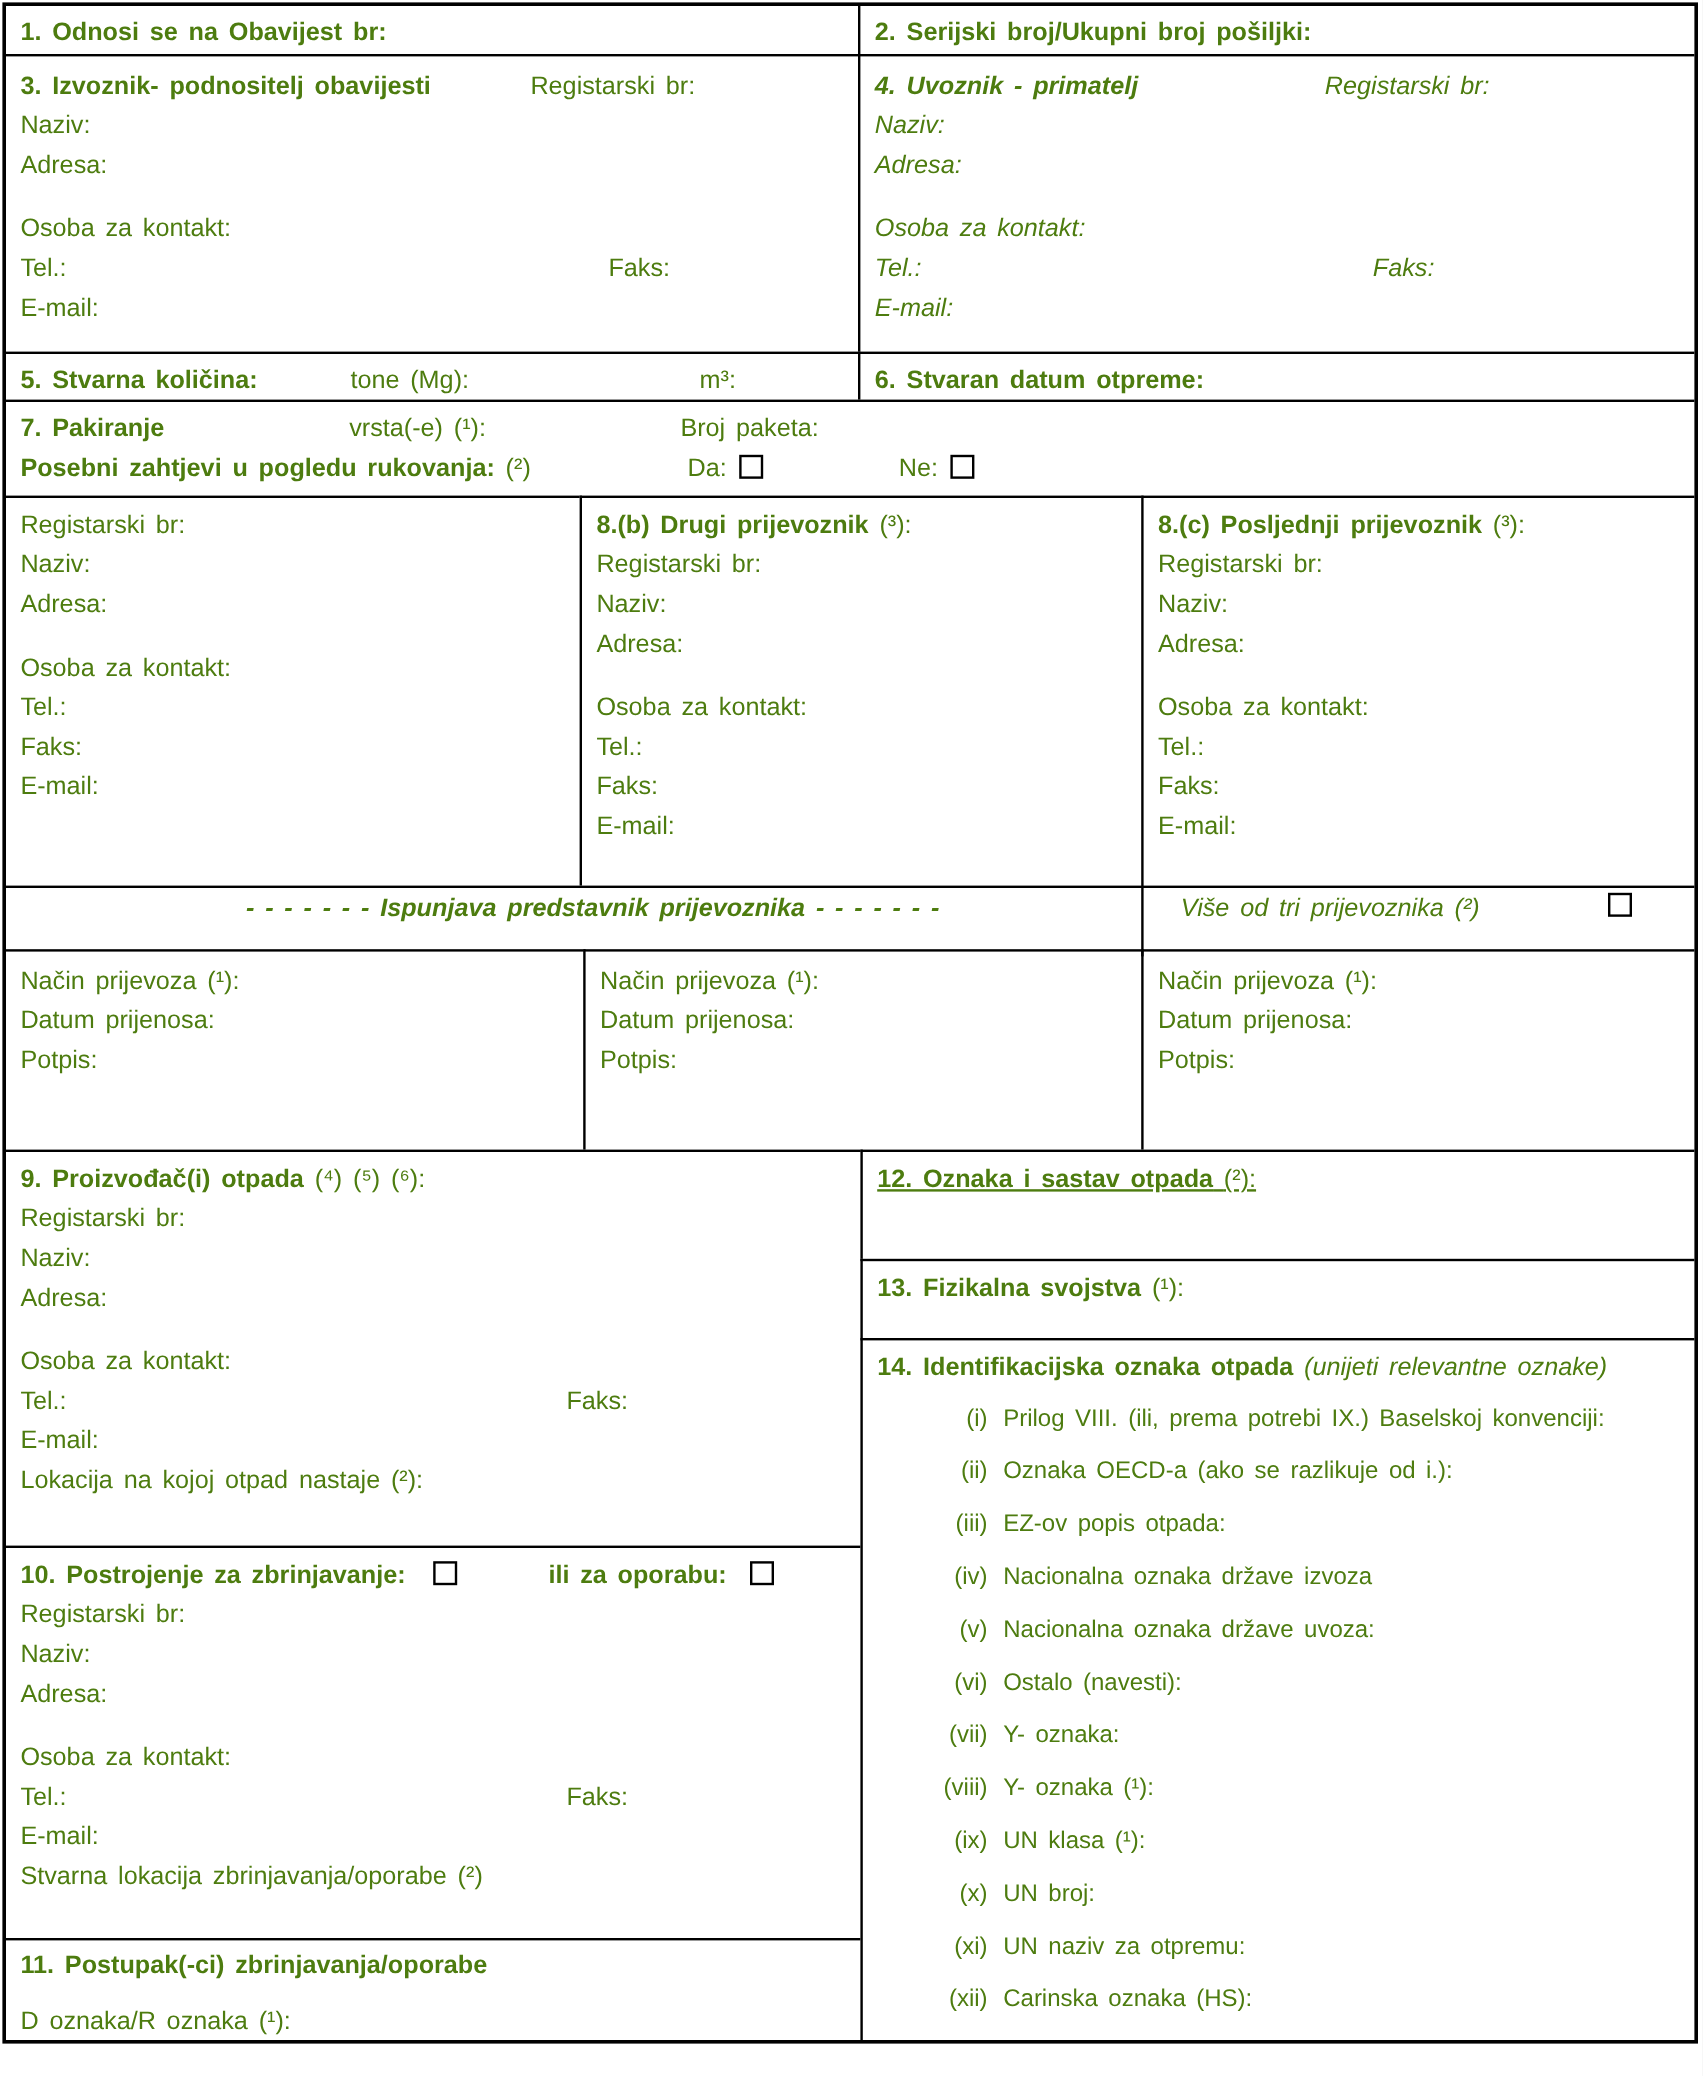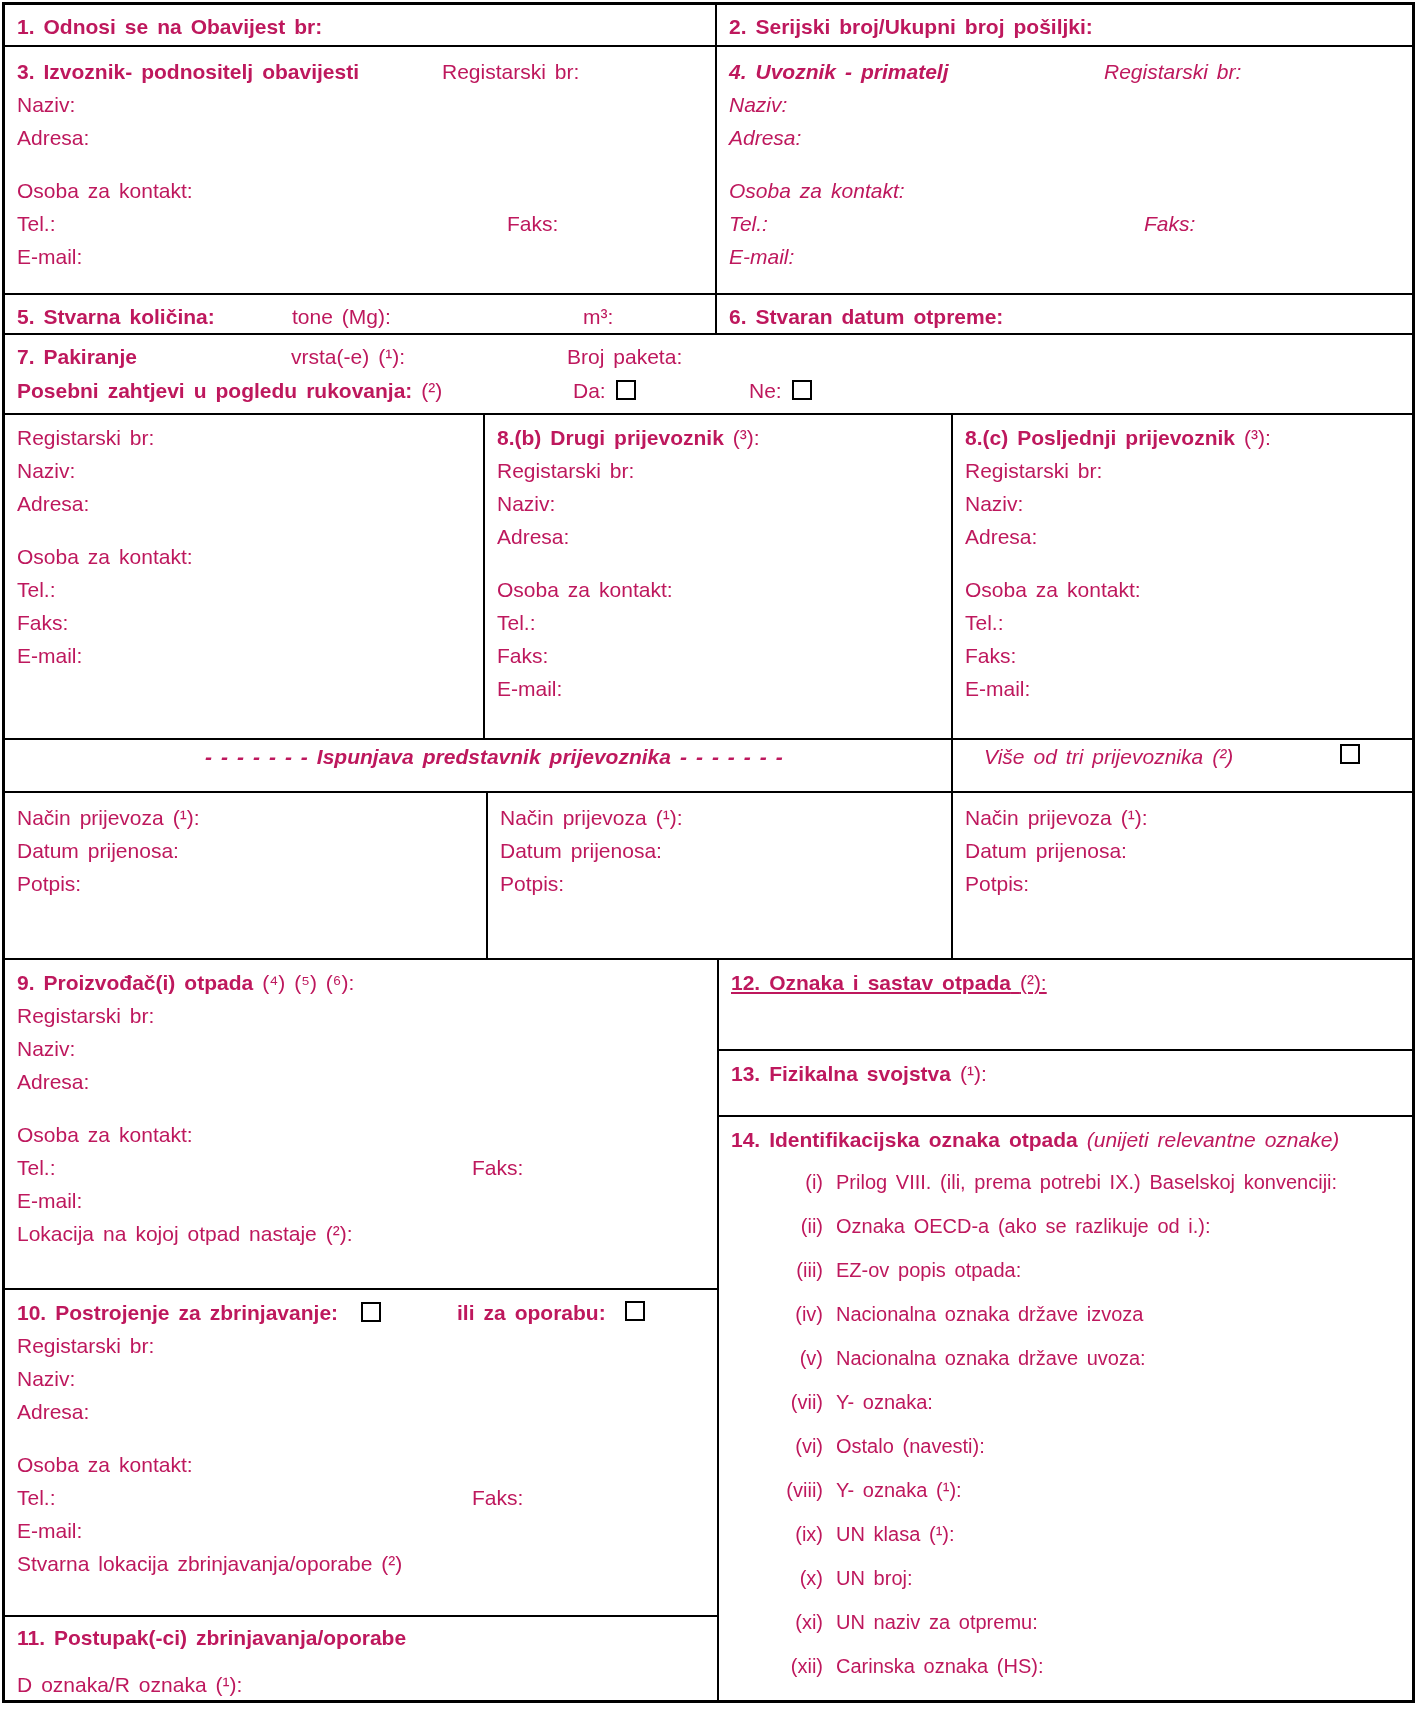--- a/index.html
+++ b/index.html
@@ -1,17 +1,17 @@
 <!DOCTYPE html>
 <html><head>
 <meta charset="utf-8">
 <style>
   html,body{margin:0;padding:0;background:#e8e8e8;}
   .page{position:relative;width:1419px;height:1730px;background:#ffffff;
-        font-family:"Liberation Sans","DejaVu Sans",sans-serif;color:#be185d;overflow:hidden;}
+        font-family:"Liberation Sans","DejaVu Sans",sans-serif;color:#4d7c0f;overflow:hidden;}
   .form{position:absolute;left:2px;top:2px;width:1413px;height:1701px;
         border:3px solid #000;box-sizing:border-box;}
   .cell{position:absolute;box-sizing:border-box;overflow:hidden;
         font-size:21px;line-height:33px;padding:6px 12px 0;word-spacing:0.15em;}
   .bt{border-top:2px solid #000;}
   .bl{border-left:2px solid #000;}
   .b{font-weight:bold;}
   .it{font-style:italic;}
   .line{position:relative;height:33px;white-space:nowrap;}
   .tall{height:34px;}
@@ -230,28 +230,28 @@
         </div>
     <div class="item">
           <span class="inum">(iv)</span>
           <span>Nacionalna oznaka države izvoza</span>
         </div>
     <div class="item">
           <span class="inum">(v)</span>
           <span>Nacionalna oznaka države uvoza:</span>
         </div>
     <div class="item">
+          <span class="inum">(vi)</span>
+          <span>Ostalo (navesti):</span>
+        </div>
+    <div class="item">
           <span class="inum">(vii)</span>
           <span>Y- oznaka:</span>
         </div>
     <div class="item">
-          <span class="inum">(vi)</span>
-          <span>Ostalo (navesti):</span>
-        </div>
-    <div class="item">
           <span class="inum">(viii)</span>
           <span>Y- oznaka (¹):</span>
         </div>
     <div class="item">
           <span class="inum">(ix)</span>
           <span>UN klasa (¹):</span>
         </div>
     <div class="item">
           <span class="inum">(x)</span>
           <span>UN broj:</span>

